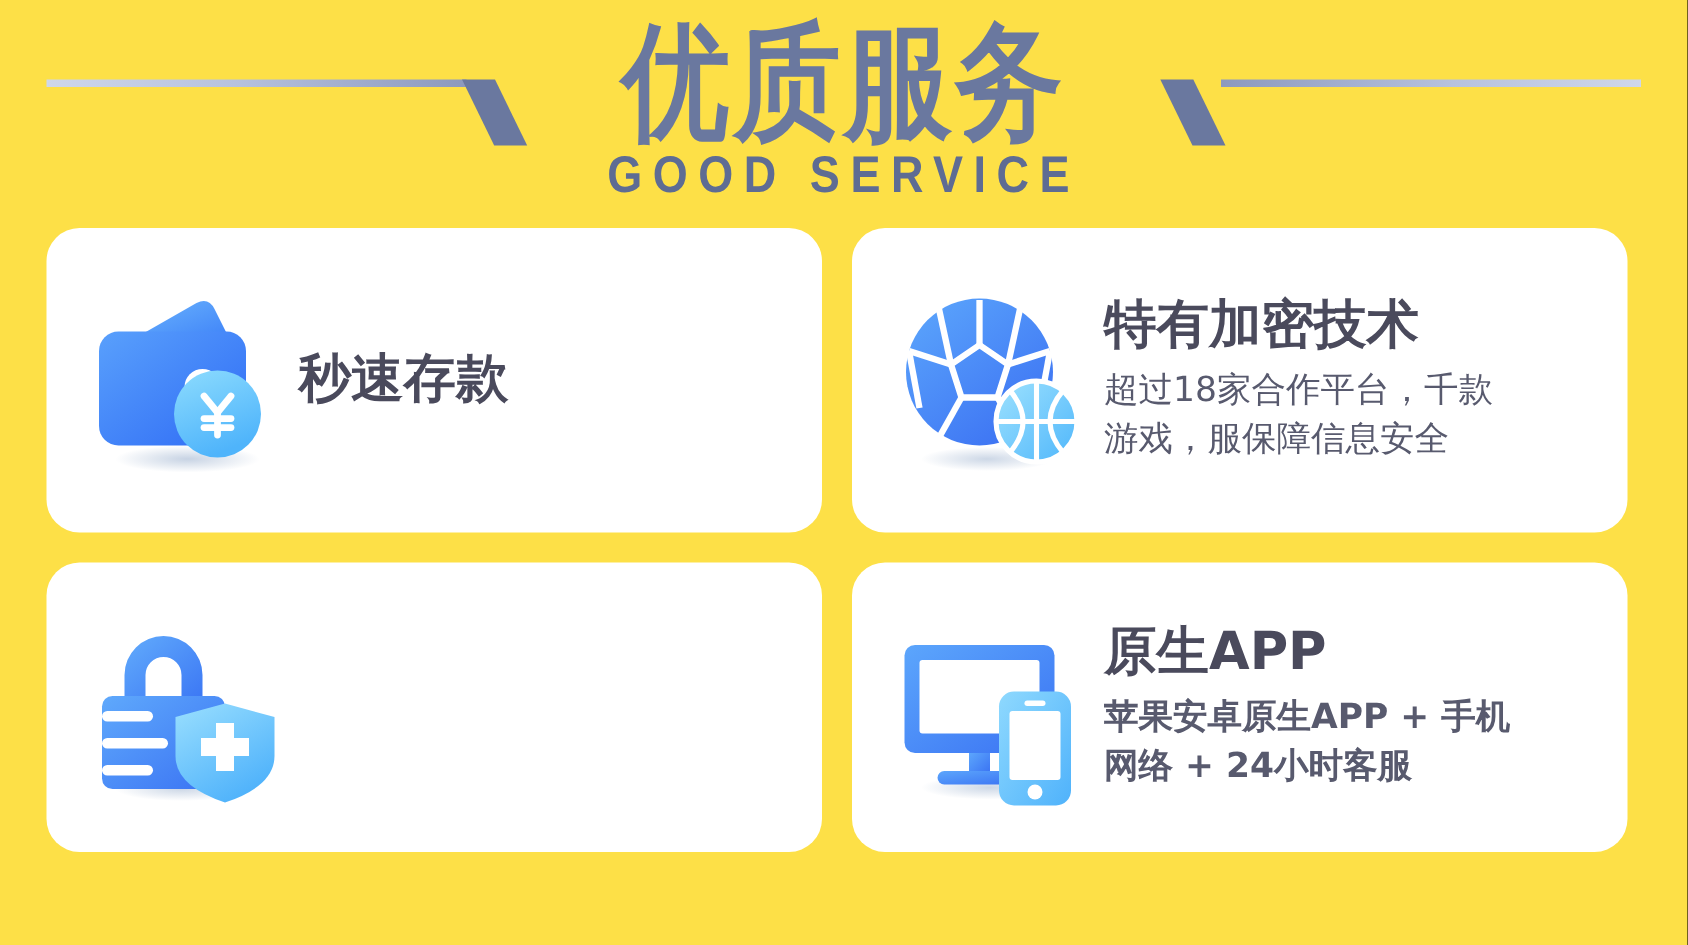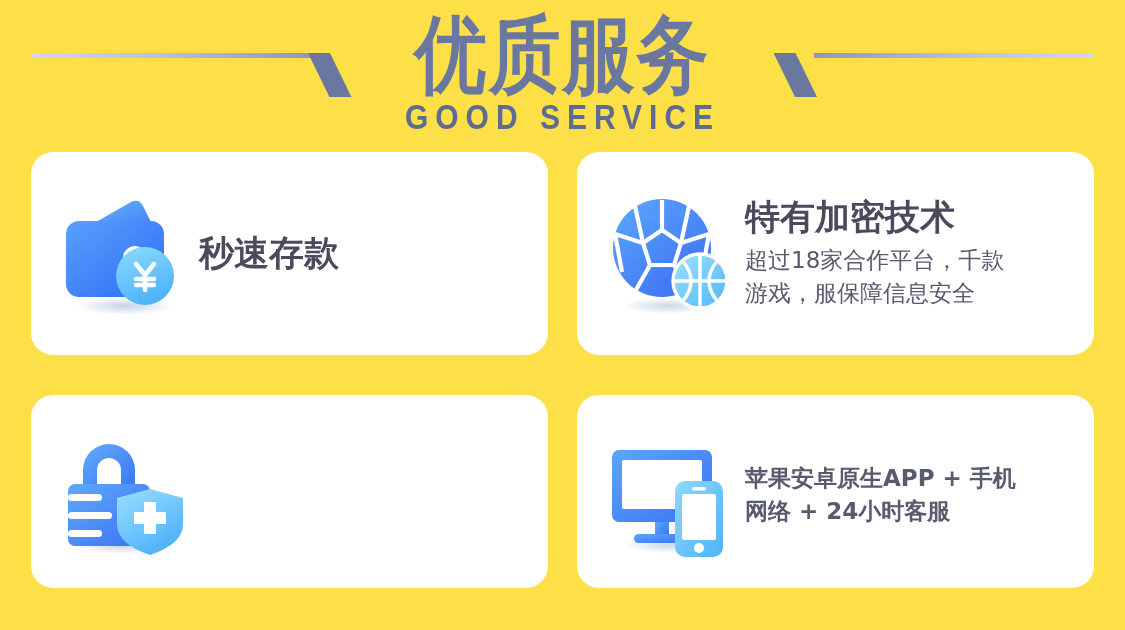--- a/index.html
+++ b/index.html
@@ -59,20 +59,21 @@
   
   .grid {
     position:absolute;
     left:31px; top:152px;
     width:1063px; height:456px;
     display:grid;
     grid-template-columns:517px 517px;
     grid-template-rows:203px 193px;
     column-gap:29px;
     row-gap:40px;
+    gap:20px;
   }
   .card {
     background:#fff;
     border-radius:22px;
     display:flex;
     align-items:center;
     padding-left:28px;
     overflow:hidden;
   }
   .icon-wrap {
@@ -263,19 +264,20 @@
           <rect x="17" y="34" width="80" height="49" rx="2" fill="#ffffff"></rect>
           <rect x="50" y="96" width="14" height="14" fill="url(#m1)"></rect>
           <rect x="29" y="108" width="56" height="9" rx="4.5" fill="url(#m1)"></rect>
           <rect x="70" y="55" width="48" height="76" rx="10" fill="url(#p1)"></rect>
           <rect x="77" y="68" width="34" height="46" rx="2" fill="#ffffff"></rect>
           <rect x="87" y="61" width="14" height="3.6" rx="1.8" fill="#ffffff"></rect>
           <circle cx="94" cy="122" r="5" fill="#ffffff"></circle>
         </svg>
       </div>
       <div class="card-text">
+        <div class="card-title">原生APP</div>
         <div class="card-desc" style="white-space: pre-line; font-weight: bold;">苹果安卓原生APP + 手机
 网络 + 24小时客服</div>
       </div>
     </div>
 
   </div>
 </div>
 
 </body></html>

